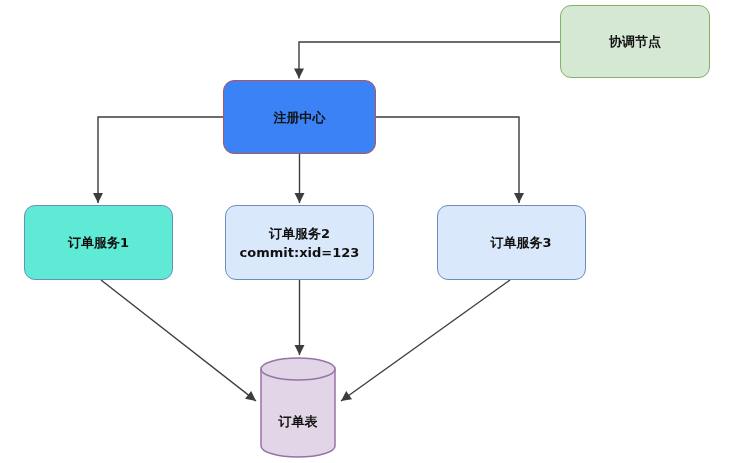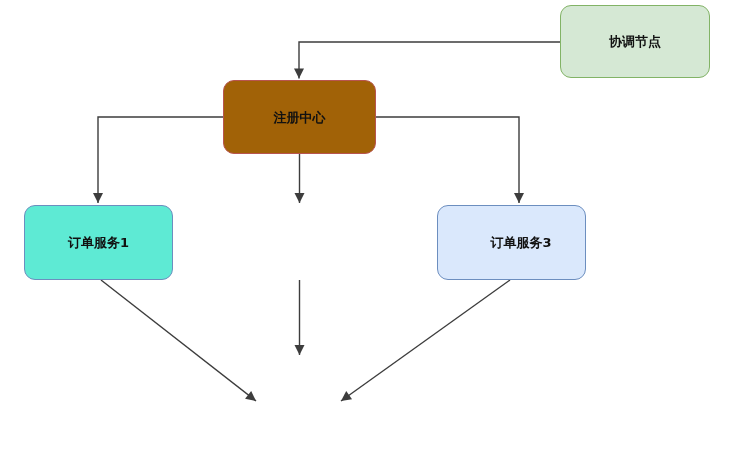--- a/index.html
+++ b/index.html
@@ -80,27 +80,38 @@
     <path class="edge" d="M 376 117 L 519 117 L 519 203" marker-end="url(#arrow)" style="stroke: rgb(61, 61, 61);"></path>
     <path class="edge" d="M 101 280 L 256 401" marker-end="url(#arrow)" style="stroke: rgb(61, 61, 61);"></path>
     <path class="edge" d="M 299.5 280 L 299.5 355" marker-end="url(#arrow)" style="stroke: rgb(61, 61, 61);"></path>
     <path class="edge" d="M 510 280 L 341 401" marker-end="url(#arrow)" style="stroke: rgb(61, 61, 61);"></path>
   </svg>
 
   <div class="node" id="node-coordinator" style="background-color: rgb(213, 232, 212); border-color: rgb(130, 179, 102);">
     <span>协调节点</span>
   </div>
 
-  <div class="node" id="node-registry" style="background-color: #a16207; border-color: rgb(184, 84, 80);">
+  <div class="node" id="node-registry" style="background-color: #3b82f6; border-color: rgb(184, 84, 80);">
     <span>注册中心</span>
   </div>
 
   <div class="node" id="node-service1" style="background-color: #5eead4; border-color: rgb(108, 142, 191);">
     <span>订单服务1</span>
   </div>
 
+  <div class="node" id="node-service2" style="background-color: rgb(218, 232, 252); border-color: rgb(108, 142, 191);">
+    <span>订单服务2</span>
+    <span>commit:xid=123</span>
+  </div>
 
   <div class="node" id="node-service3" style="background-color: rgb(218, 232, 252); border-color: rgb(108, 142, 191); padding-left: 19px;">
     <span>订单服务3</span>
   </div>
 
+  <div id="node-database">
+    <svg width="76" height="101" viewBox="0 0 76 101" xmlns="http://www.w3.org/2000/svg">
+      <path d="M 1 12 A 37 11 0 0 1 75 12 L 75 89 A 37 11 0 0 1 1 89 Z" stroke-width="1.5" style="fill: rgb(225, 213, 231); stroke: rgb(150, 115, 166);"></path>
+      <path d="M 1 12 A 37 11 0 0 0 75 12" fill="none" stroke-width="1.5" style="stroke: rgb(150, 115, 166);"></path>
+    </svg>
+    <div class="db-label">订单表</div>
+  </div>
 
 </div>
 
 </body></html>

